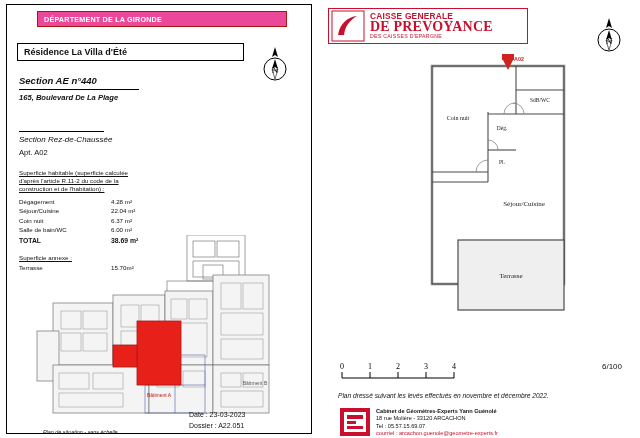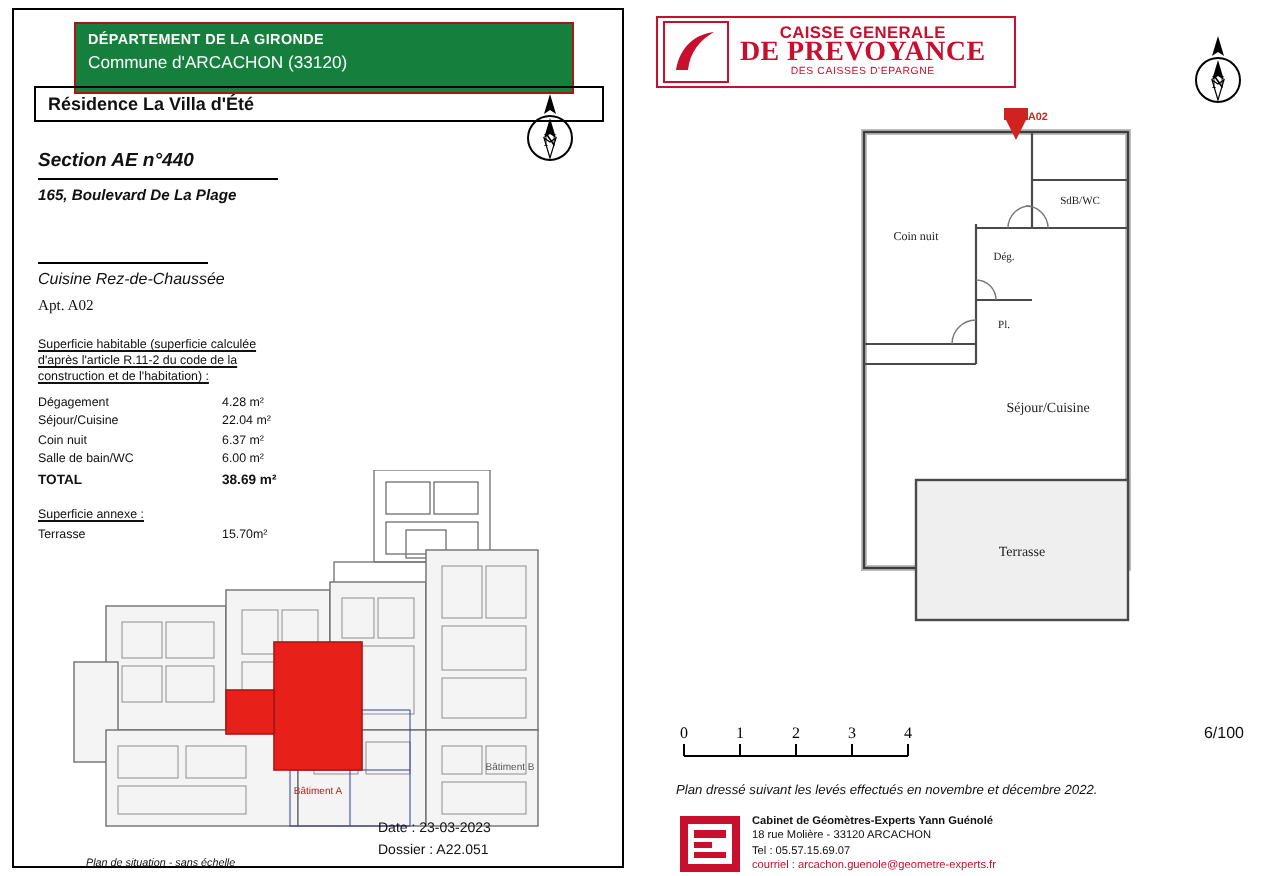--- a/index.html
+++ b/index.html
@@ -14,30 +14,30 @@
   .page{position:absolute;inset:0;}
 
   
   .left{
     position:absolute;left:6px;top:4px;width:306px;height:430px;
     border:1px solid #000;
     box-sizing:border-box;
     background:#fff;
   }
   .dept-bar{
-    position:absolute;left:30px;top:6px;width:250px;height:36px;
-    background:#15803d;color:#fff;
+    position:absolute;left:30px;top:6px;width:250px;height:16px;
+    background:#ec4899;color:#fff;
     border:1px solid #a81714;
     box-sizing:border-box;
     padding:2px 4px 0 6px;
   }
   .dept-bar .l1{font-size:7.2px;font-weight:bold;letter-spacing:.2px;line-height:11px;}
   .dept-bar .l2{font-size:8.6px;font-weight:normal;line-height:12px;}
   .res-box{
-    position:absolute;left:10px;top:38px;width:285px;height:18px;
+    position:absolute;left:10px;top:38px;width:227px;height:18px;
     border:1px solid #000;box-sizing:border-box;
     display:flex;align-items:center;padding-left:6px;
     font-size:9px;font-weight:bold;
   }
   .section-title{
     position:absolute;left:12px;top:70px;
     font-size:9.5px;font-style:italic;font-weight:bold;
   }
   .section-ul{
     position:absolute;left:12px;top:84px;width:120px;height:1px;background:#000;
@@ -45,21 +45,21 @@
   .addr{
     position:absolute;left:12px;top:88px;
     font-size:7.6px;font-style:italic;font-weight:bold;
   }
   .bat{
     position:absolute;left:12px;top:108px;
     font-size:14px;font-weight:bold;letter-spacing:.5px;
   }
   .bat-ul{position:absolute;left:12px;top:126px;width:85px;height:1px;background:#000;}
   .niveau{position:absolute;left:12px;top:130px;font-size:8px;font-style:italic;}
-  .apt{position:absolute;left:12px;top:143px;font-size:7.6px;font-family:Liberation Serif, serif;}
+  .apt{position:absolute;left:12px;top:143px;font-size:7.6px;}
 
   .sup-head{
     position:absolute;left:12px;top:164px;width:150px;
     font-size:6.2px;line-height:8px;
   }
   .sup-head .u{ text-decoration:underline;}
   .rows{position:absolute;left:12px;top:192px;width:160px;font-size:6.2px;line-height:9.4px;}
   .row{display:flex;}
   .row .k{width:92px;}
   .row .v{width:60px;}
@@ -88,23 +88,23 @@
     position:absolute;left:252px;top:42px;width:32px;height:40px;
   }
 
   
   .right{
     position:absolute;left:318px;top:4px;width:316px;height:430px;
     box-sizing:border-box;
     background:#fff;
   }
   .cge-box{
-    position:absolute;left:10px;top:4px;width:180px;height:36px;
+    position:absolute;left:10px;top:4px;width:200px;height:36px;
     border:1px solid #c8102e;box-sizing:border-box;
-    display:flex;align-items:center;text-align:center;
+    display:flex;align-items:center;
   }
   .cge-logo{
     width:36px;height:34px;margin-left:1px;flex:0 0 auto;position:relative;
   }
   .cge-txt{margin-left:4px;color:#c8102e;}
   .cge-txt .t1{font-size:8.4px;font-weight:bold;line-height:9.6px;letter-spacing:.2px;}
   .cge-txt .t2{font-size:14px;font-weight:bold;line-height:9.6px;letter-spacing:.2px;font-family:Liberation Serif, serif;}
   .cge-txt .t3{font-size:5.2px;line-height:8px;letter-spacing:.3px;}
   .compass-right{position:absolute;right:10px;top:14px;width:30px;height:40px;}
 
@@ -140,21 +140,21 @@
 
     <div class="res-box">
       <span>Résidence La Villa d'Été</span>
     </div>
 
     <div class="section-title">Section AE n°440</div>
     <div class="section-ul"></div>
     <div class="addr">165, Boulevard De La Plage</div>
 
     <div class="bat-ul"></div>
-    <div class="niveau">Cuisine Rez-de-Chaussée</div>
+    <div class="niveau">Section Rez-de-Chaussée</div>
     <div class="apt">Apt. A02</div>
 
     <div class="sup-head">
       <div class="u">Superficie habitable (superficie calculée</div>
       <div class="u">d'après l'article R.11-2 du code de la</div>
       <div class="u">construction et de l'habitation) :</div>
     </div>
 
     <div class="rows">
       <div class="row">

